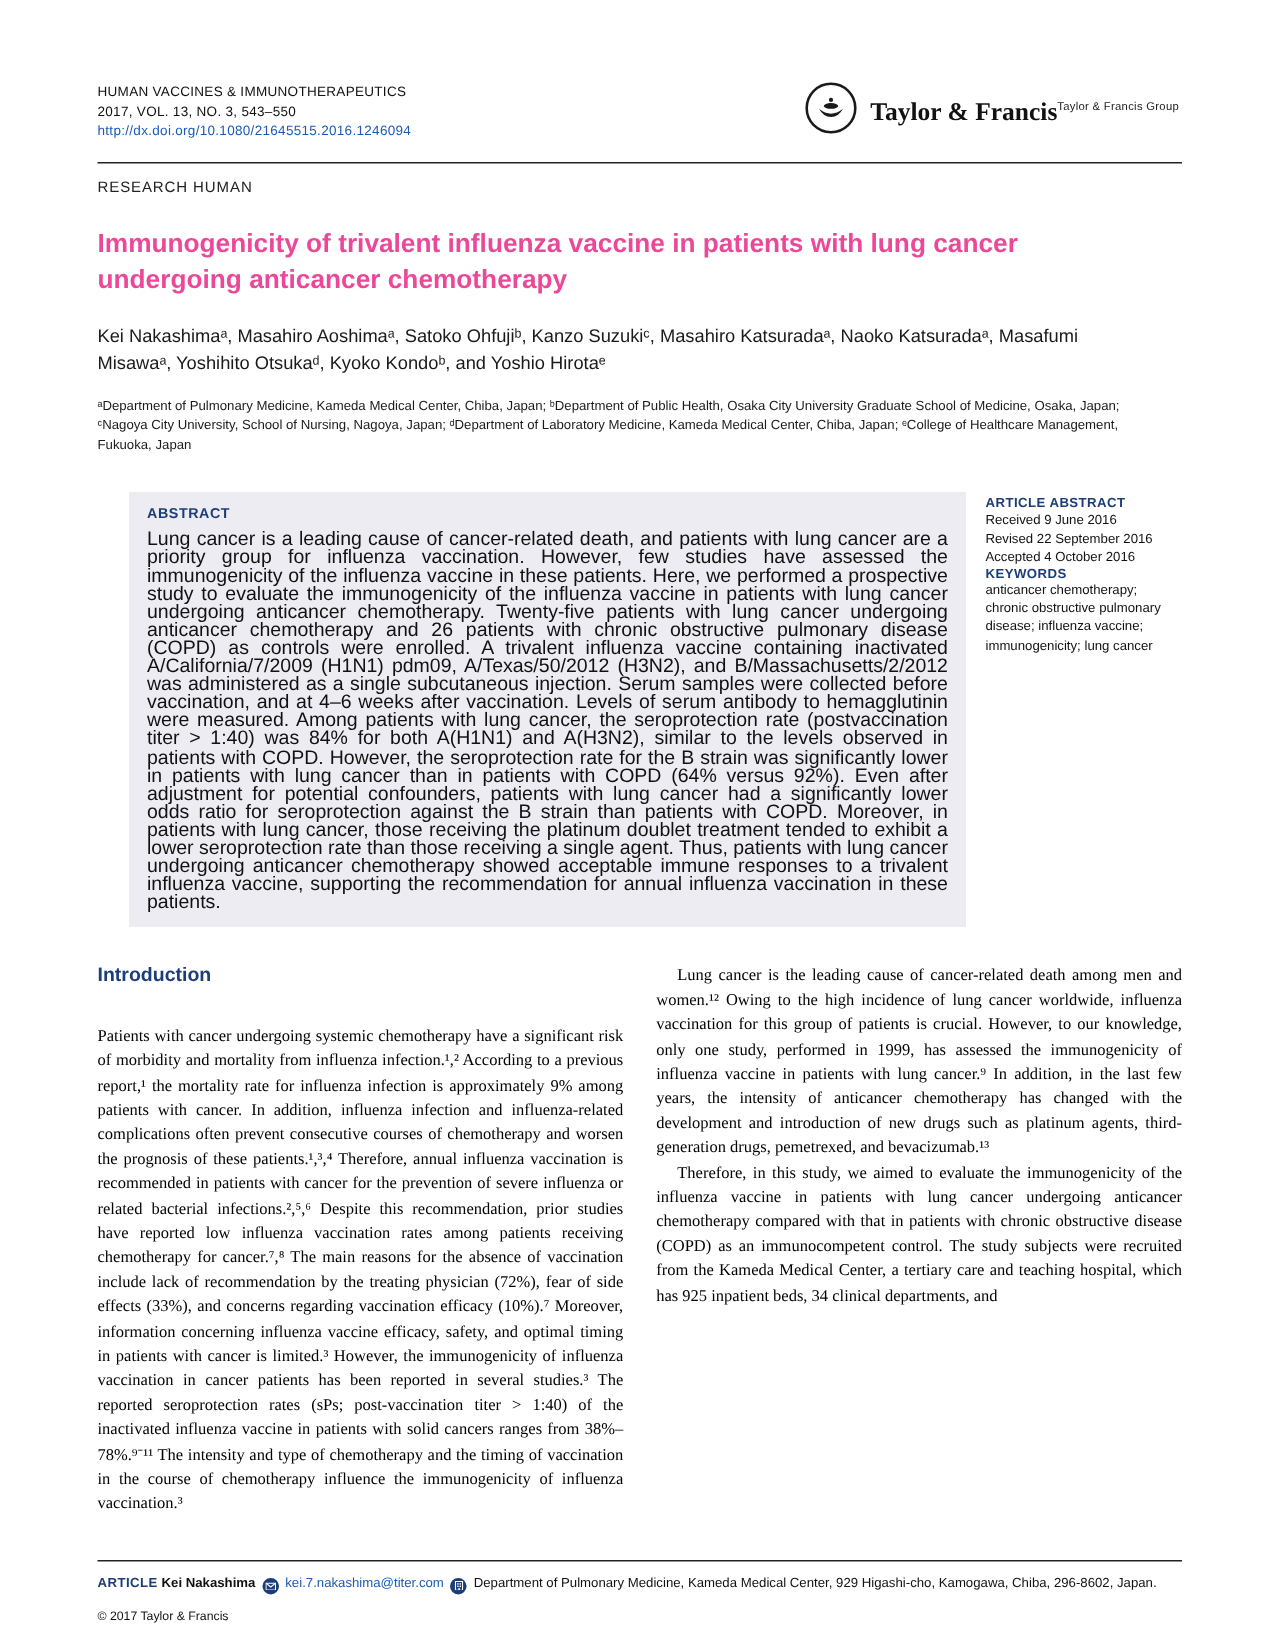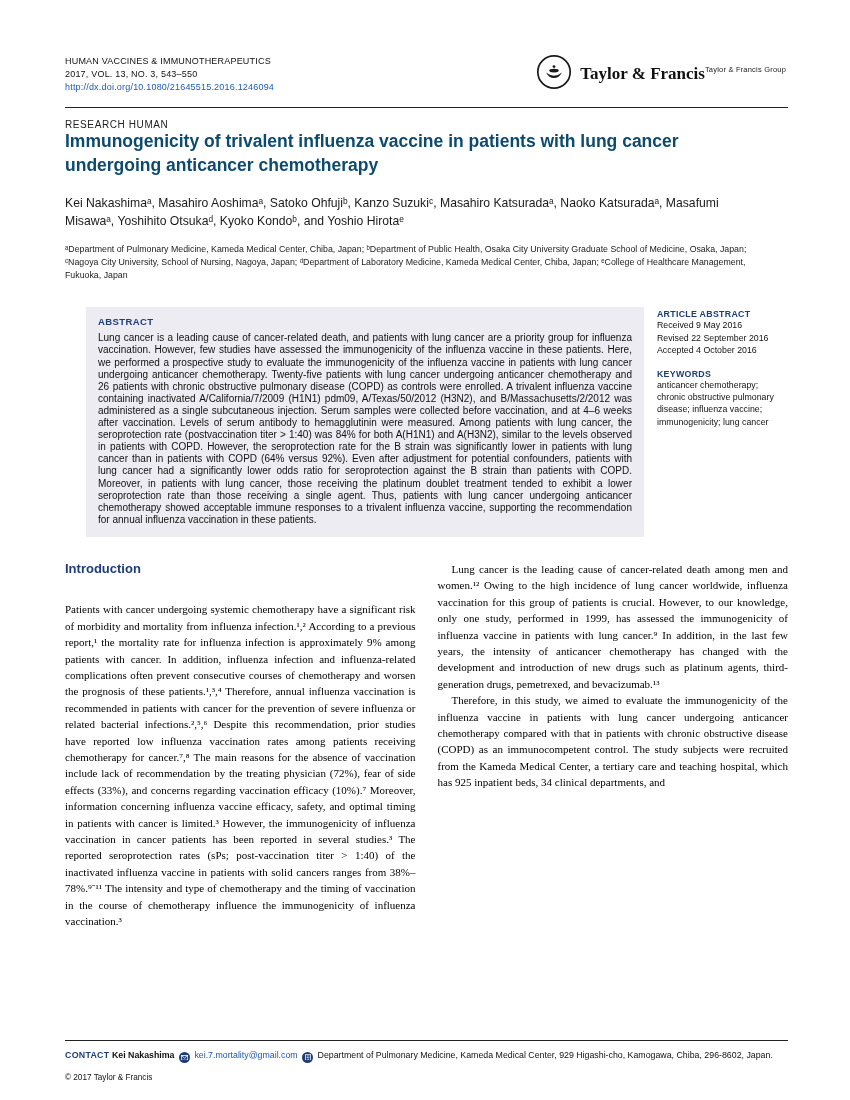--- a/index.html
+++ b/index.html
@@ -20,35 +20,36 @@
   .publisher { display: flex; align-items: center; gap: 8px; padding-right: 2px; }
   .publisher-text { display: flex; }
   .publisher-name { font-family: "Liberation Serif", serif; font-size: 17px; font-weight: 600; color: #111; line-height: 18px; }
   .publisher-group { font-size: 7.5px; color: #222; line-height: 10px; letter-spacing: .2px; }
 
   .rule { border: none; border-top: 1.3px solid #222; margin-top: 13px; }
 
   .paper-type { margin-top: 11px; font-size: 10px; letter-spacing: .6px; color: #222; }
 
   .title {
+    margin-top: 20px;
     font-size: 17.5px; line-height: 23.5px; font-weight: bold;
-    color: #0c4a6e; max-width: 700px;
+    color: #ec4899; max-width: 700px;
   }
   .authors { margin-top: 18px; font-size: 12.2px; line-height: 17.5px; color: #1a1a1a; max-width: 700px; }
   .affiliations { margin-top: 13px; font-size: 8.8px; line-height: 12.8px; color: #1a1a1a; max-width: 712px; }
 
   
   .abstract-row { display: flex; margin-top: 26px; margin-left: 10px; align-items: flex-start; padding-left: 11px; }
   .abstract-box { width: 566px; background: #edecf2; padding: 9px 12px 11px 12px; }
   .abstract-heading { font-size: 9.5px; font-weight: bold; color: #1c3d78; letter-spacing: .4px; }
-  .abstract-text { margin-top: 5px; font-size: 10px; line-height: 12.1px; text-align: justify; color: #111; }
+  .abstract-text { margin-top: 5px; font-size: 13px; line-height: 12.1px; text-align: justify; color: #111; }
   .meta-col { margin-left: 13px; width: 133px; padding-top: 2px; }
   .meta-heading { font-size: 8.8px; font-weight: bold; color: #1c3d78; letter-spacing: .3px; }
   .meta-item, .keywords-text { font-size: 8.8px; line-height: 12.2px; color: #111; }
-  .keywords-block { margin-top: 13px; }
+  .keywords-block { }
 
   
   .body-section { margin-top: 24px; }
   .columns {
     column-count: 2; column-gap: 22px; column-fill: auto;
     height: 384px; overflow: hidden;
     font-family: "Liberation Serif", serif;
     font-size: 11px; line-height: 16.4px; text-align: justify; color: #000;
   }
   .section-heading {
@@ -109,21 +110,21 @@
 
   <div class="affiliations">ᵃDepartment of Pulmonary Medicine, Kameda Medical Center, Chiba, Japan; ᵇDepartment of Public Health, Osaka City University Graduate School of Medicine, Osaka, Japan; ᶜNagoya City University, School of Nursing, Nagoya, Japan; ᵈDepartment of Laboratory Medicine, Kameda Medical Center, Chiba, Japan; ᵉCollege of Healthcare Management, Fukuoka, Japan</div>
 
   <section class="abstract-row">
     <div class="abstract-box">
       <div class="abstract-heading">ABSTRACT</div>
       <p class="abstract-text">Lung cancer is a leading cause of cancer-related death, and patients with lung cancer are a priority group for influenza vaccination. However, few studies have assessed the immunogenicity of the influenza vaccine in these patients. Here, we performed a prospective study to evaluate the immunogenicity of the influenza vaccine in patients with lung cancer undergoing anticancer chemotherapy. Twenty-five patients with lung cancer undergoing anticancer chemotherapy and 26 patients with chronic obstructive pulmonary disease (COPD) as controls were enrolled. A trivalent influenza vaccine containing inactivated A/California/7/2009 (H1N1) pdm09, A/Texas/50/2012 (H3N2), and B/Massachusetts/2/2012 was administered as a single subcutaneous injection. Serum samples were collected before vaccination, and at 4–6 weeks after vaccination. Levels of serum antibody to hemagglutinin were measured. Among patients with lung cancer, the seroprotection rate (postvaccination titer &gt; 1:40) was 84% for both A(H1N1) and A(H3N2), similar to the levels observed in patients with COPD. However, the seroprotection rate for the B strain was significantly lower in patients with lung cancer than in patients with COPD (64% versus 92%). Even after adjustment for potential confounders, patients with lung cancer had a significantly lower odds ratio for seroprotection against the B strain than patients with COPD. Moreover, in patients with lung cancer, those receiving the platinum doublet treatment tended to exhibit a lower seroprotection rate than those receiving a single agent. Thus, patients with lung cancer undergoing anticancer chemotherapy showed acceptable immune responses to a trivalent influenza vaccine, supporting the recommendation for annual influenza vaccination in these patients.</p>
     </div>
     <aside class="meta-col">
       <div class="meta-heading">ARTICLE ABSTRACT</div>
-      <div class="meta-item">Received 9 May 2016</div>
+      <div class="meta-item">Received 9 June 2016</div>
       <div class="meta-item">Revised 22 September 2016</div>
       <div class="meta-item">Accepted 4 October 2016</div>
       <div class="keywords-block">
         <div class="meta-heading">KEYWORDS</div>
         <div class="keywords-text">anticancer chemotherapy; chronic obstructive pulmonary disease; influenza vaccine; immunogenicity; lung cancer</div>
       </div>
     </aside>
   </section>
 
   <main class="body-section">
@@ -131,29 +132,29 @@
       <h2 class="section-heading">Introduction</h2>
       <p>Patients with cancer undergoing systemic chemotherapy have a significant risk of morbidity and mortality from influenza infection.¹,² According to a previous report,¹ the mortality rate for influenza infection is approximately 9% among patients with cancer. In addition, influenza infection and influenza-related complications often prevent consecutive courses of chemotherapy and worsen the prognosis of these patients.¹,³,⁴ Therefore, annual influenza vaccination is recommended in patients with cancer for the prevention of severe influenza or related bacterial infections.²,⁵,⁶ Despite this recommendation, prior studies have reported low influenza vaccination rates among patients receiving chemotherapy for cancer.⁷,⁸ The main reasons for the absence of vaccination include lack of recommendation by the treating physician (72%), fear of side effects (33%), and concerns regarding vaccination efficacy (10%).⁷ Moreover, information concerning influenza vaccine efficacy, safety, and optimal timing in patients with cancer is limited.³ However, the immunogenicity of influenza vaccination in cancer patients has been reported in several studies.³ The reported seroprotection rates (sPs; post-vaccination titer &gt; 1:40) of the inactivated influenza vaccine in patients with solid cancers ranges from 38%–78%.⁹⁻¹¹ The intensity and type of chemotherapy and the timing of vaccination in the course of chemotherapy influence the immunogenicity of influenza vaccination.³</p>
       <p>Lung cancer is the leading cause of cancer-related death among men and women.¹² Owing to the high incidence of lung cancer worldwide, influenza vaccination for this group of patients is crucial. However, to our knowledge, only one study, performed in 1999, has assessed the immunogenicity of influenza vaccine in patients with lung cancer.⁹ In addition, in the last few years, the intensity of anticancer chemotherapy has changed with the development and introduction of new drugs such as platinum agents, third-generation drugs, pemetrexed, and bevacizumab.¹³</p>
       <p>Therefore, in this study, we aimed to evaluate the immunogenicity of the influenza vaccine in patients with lung cancer undergoing anticancer chemotherapy compared with that in patients with chronic obstructive disease (COPD) as an immunocompetent control. The study subjects were recruited from the Kameda Medical Center, a tertiary care and teaching hospital, which has 925 inpatient beds, 34 clinical departments, and</p>
     </div>
   </main>
 
   <footer class="footer">
     <hr class="footer-rule">
     <div class="contact-line">
-      <span class="contact-label">CONTACT</span>
+      <span class="contact-label">ARTICLE</span>
       <span class="contact-name">Kei Nakashima</span>
       <span class="icon-circle">
         <svg width="7" height="5.5" viewBox="0 0 12 9">
           <rect x="0.5" y="0.5" width="11" height="8" fill="none" stroke="#ffffff" stroke-width="1.4"></rect>
           <path d="M0.5 0.5 L6 5 L11.5 0.5" fill="none" stroke="#ffffff" stroke-width="1.4"></path>
         </svg>
       </span>
-      <a class="email-link">kei.7.mortality@gmail.com</a>
+      <a class="email-link">kei.7.nakashima@titer.com</a>
       <span class="icon-circle">
         <svg width="6" height="6.5" viewBox="0 0 10 11">
           <rect x="1" y="0.5" width="8" height="10" fill="none" stroke="#ffffff" stroke-width="1.3"></rect>
           <rect x="3" y="2.5" width="1.6" height="1.6" fill="#ffffff"></rect>
           <rect x="5.6" y="2.5" width="1.6" height="1.6" fill="#ffffff"></rect>
           <rect x="3" y="5.2" width="1.6" height="1.6" fill="#ffffff"></rect>
           <rect x="5.6" y="5.2" width="1.6" height="1.6" fill="#ffffff"></rect>
           <rect x="4.2" y="8" width="1.8" height="2.5" fill="#ffffff"></rect>
         </svg>
       </span>

